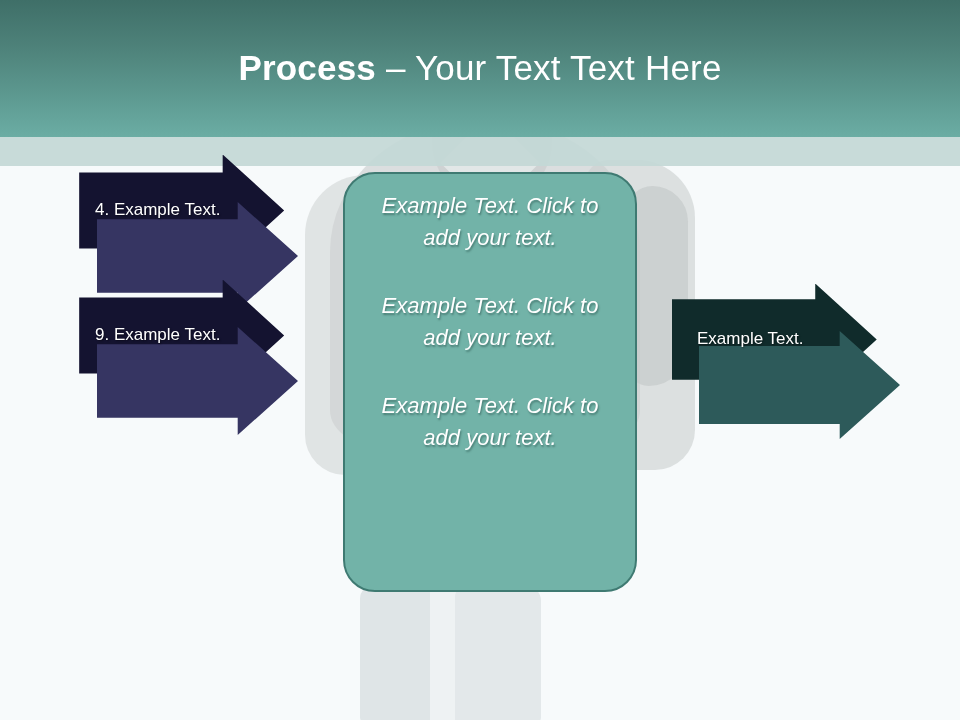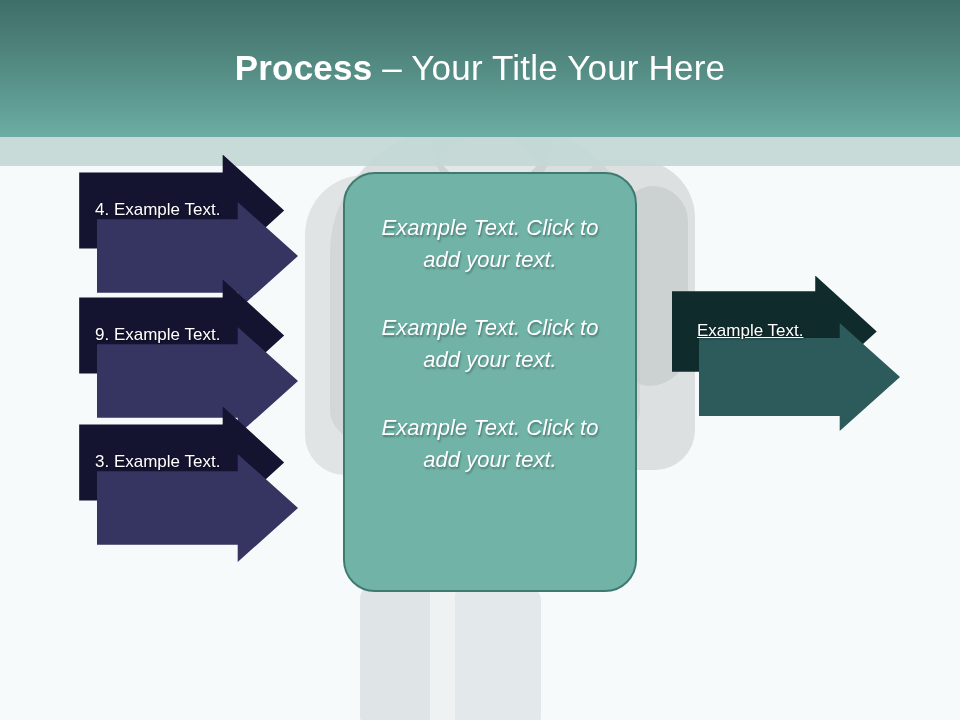--- a/index.html
+++ b/index.html
@@ -173,36 +173,36 @@
     width: 205px; height: 112px;
     background: #102b2b;
     -webkit-clip-path: polygon(0% 14%, 70% 14%, 70% 0%, 100% 50%, 70% 100%, 70% 86%, 0% 86%);
     clip-path: polygon(0% 14%, 70% 14%, 70% 0%, 100% 50%, 70% 100%, 70% 86%, 0% 86%);
   }
 
   
   #arrow-1 { left: 95px;  top: 200px; }
   #arrow-2 { left: 95px;  top: 325px; }
   #arrow-3 { left: 95px;  top: 452px; }
-  #arrow-4 { left: 697px; top: 321px; text-decoration: underline; }
+  #arrow-4 { left: 697px; top: 329px; }
 
   
   .center-box {
     position: absolute;
     left: 343px; top: 172px;
     width: 294px; height: 420px;
     background: #72b3a8;
     border: 2px solid #3f7a72;
     border-radius: 32px;
     box-sizing: border-box;
     display: flex;
     flex-direction: column;
     align-items: center;
     justify-content: flex-start;
-    padding-top: 38px;
+    padding-top: 16px;
   }
   .box-text {
     width: 230px;
     text-align: center;
     color: #ffffff;
     font-style: italic;
     font-size: 22px;
     line-height: 32px;
     text-shadow: 1px 2px 2px rgba(40,80,75,.55);
   }
@@ -221,41 +221,36 @@
     <div class="fig-arm-r"></div>
     <div class="fig-neck"></div>
     <div class="fig-collar"></div>
     <div class="fig-leg-l"></div>
     <div class="fig-leg-shade"></div>
     <div class="fig-leg-r"></div>
   </div>
 
   <div class="header-band"></div>
   <div class="header-title">
-    <span class="strong">Process</span><span class="light"> – Your Title Your Here</span>
+    <span class="strong">Process</span><span class="light"> – Your Text Text Here</span>
   </div>
   <div class="header-underband"></div>
 
   <div class="arrow" id="arrow-1">
     <div class="arrow-navy-outline"></div>
     <div class="arrow-navy" style="position:absolute;left:2px;top:2px;width:201px;height:108px;"></div>
     <span class="arrow-label">4. Example Text.</span>
   </div>
 
   <div class="arrow" id="arrow-2">
     <div class="arrow-navy-outline"></div>
     <div class="arrow-navy" style="position:absolute;left:2px;top:2px;width:201px;height:108px;"></div>
     <span class="arrow-label">9. Example Text.</span>
   </div>
 
-  <div class="arrow" id="arrow-3">
-    <div class="arrow-navy-outline"></div>
-    <div class="arrow-navy" style="position:absolute;left:2px;top:2px;width:201px;height:108px;"></div>
-    <span class="arrow-label">3. Example Text.</span>
-  </div>
 
   <div class="center-box">
     <div class="box-text">Example Text. Click  to add your text.</div>
     <div class="box-gap"></div>
     <div class="box-text">Example Text. Click  to add your text.</div>
     <div class="box-gap"></div>
     <div class="box-text">Example Text. Click  to add your text.</div>
   </div>
 
   <div class="arrow" id="arrow-4">

